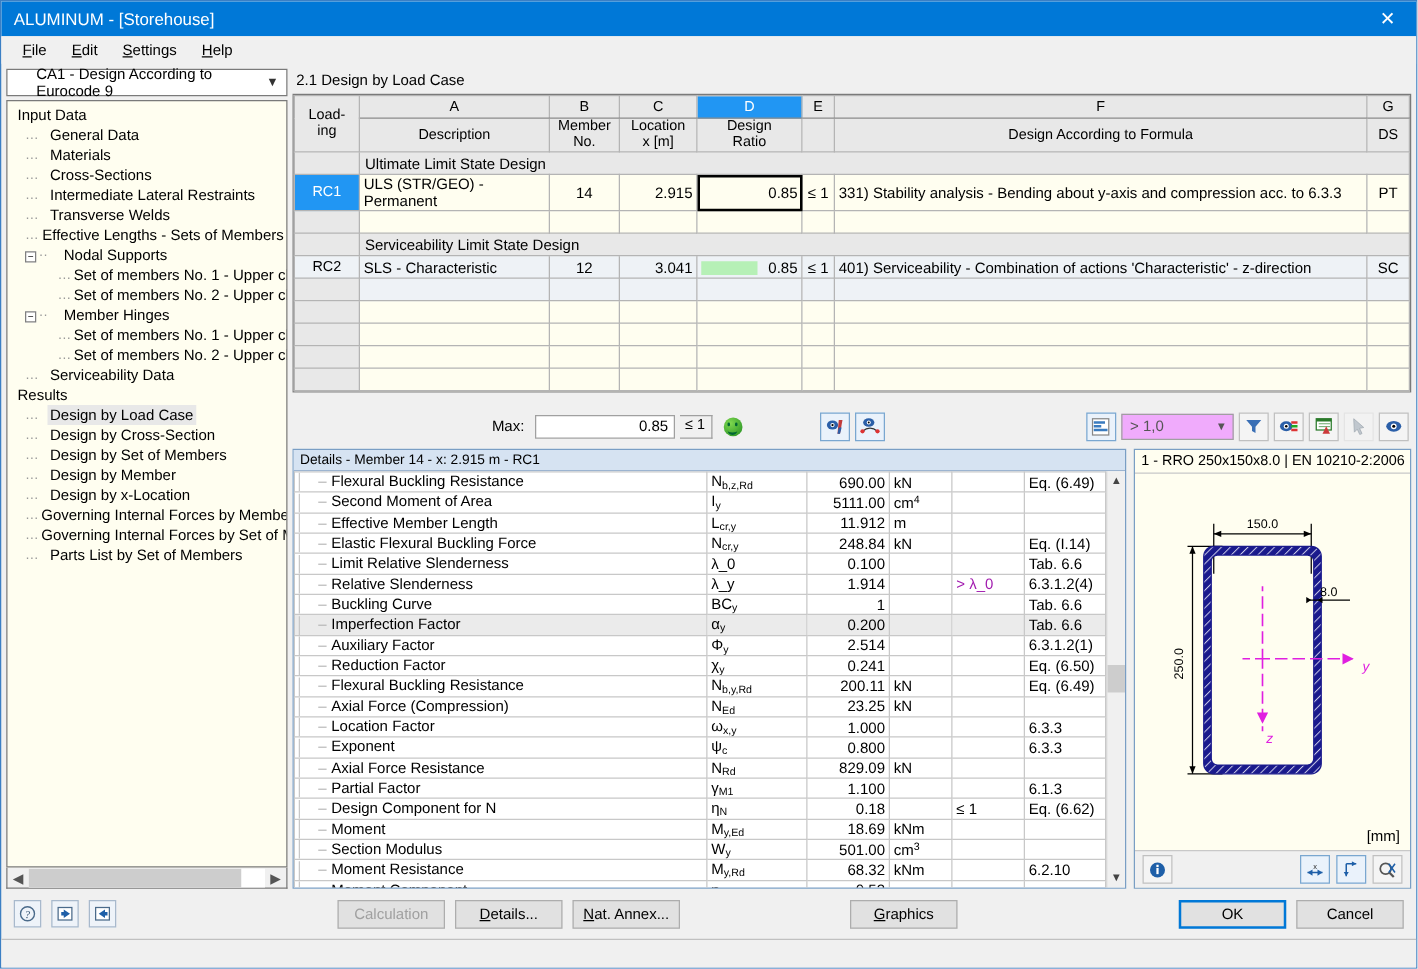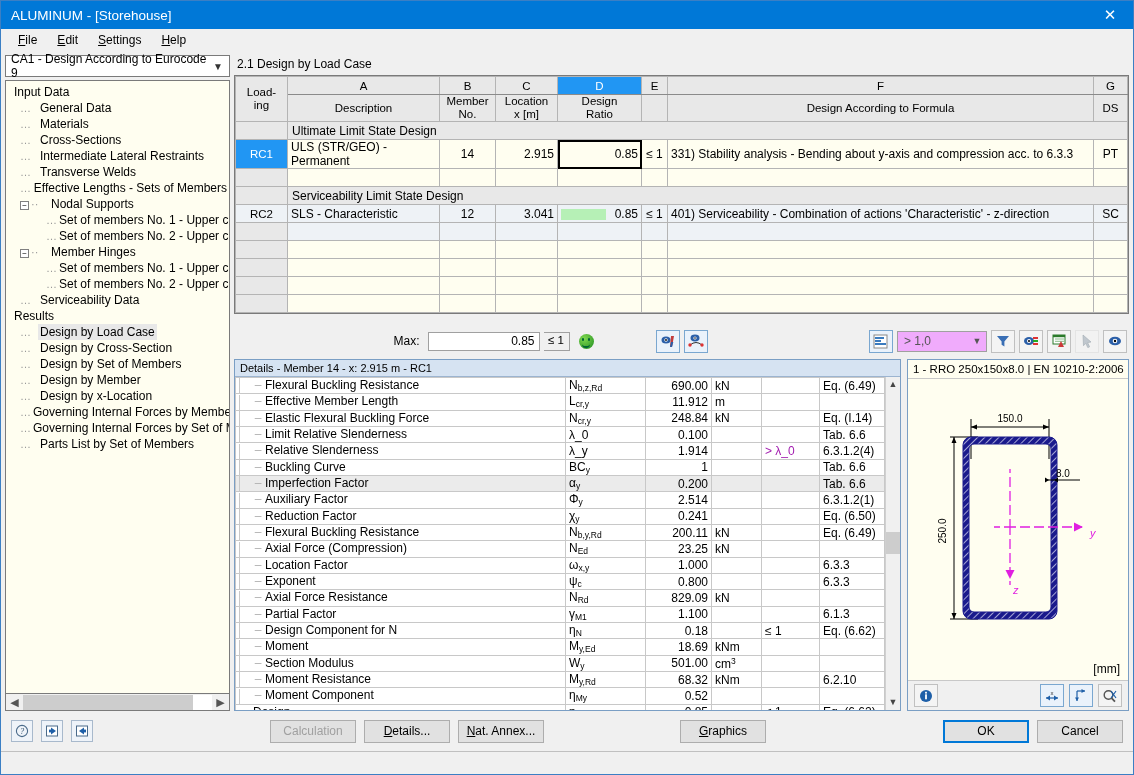--- a/index.html
+++ b/index.html
@@ -31,21 +31,21 @@
   .menubar .mi { padding:2px 9px; font-size:12px; cursor:default; }
   .menubar .mi u { text-decoration:underline; }
 
   
   .main { display:flex; height:660px; padding:4px 4px 0 4px; gap:4px; }
 
   
   .left { width:225px; display:flex; flex-direction:column; }
   .combo {
     height:22px; background:#fff; border:1px solid #7a7a7a;
-    display:flex; align-items:center; padding:0 2px 0 5px; font-size:12px;
+    display:flex; align-items:center; padding:0 2px 0 23px; font-size:12px;
     position:relative;
   }
   .combo .cval { flex:1; }
   .combo .carrow { width:18px; text-align:center; color:#333; font-size:10px; }
   .tree {
     flex:1; margin-top:3px; background:#fffef0; border:1px solid #7a7a7a;
     overflow:hidden; padding:3px 0 0 4px; font-size:12px; position:relative;
   }
   .tnode { height:16px; line-height:16px; white-space:nowrap; display:flex; align-items:center; }
   .tnode .lbl { padding:0 2px; }
@@ -534,20 +534,28 @@
                     <col>
                 </colgroup>
                 <tbody id="det-body">
                     <tr>
                       <td class="d-name"><span class="treebar"></span><span class="treebit">–</span>Flexural Buckling Resistance</td>
                       <td class="d-sym">N<span class="sub">b,z,Rd</span></td>
                       <td style="text-align: right;">690.00</td>
                       <td>kN</td>
                       <td></td>
                       <td>Eq. (6.49)</td>
+                    </tr>
+                    <tr>
+                      <td class="d-name"><span class="treebar"></span><span class="treebit">–</span>Second Moment of Area</td>
+                      <td class="d-sym">I<span class="sub">y</span></td>
+                      <td style="text-align: right;">5111.00</td>
+                      <td>cm<span class="sup">4</span></td>
+                      <td></td>
+                      <td></td>
                     </tr>
                     <tr>
                       <td class="d-name"><span class="treebar"></span><span class="treebit">–</span>Effective Member Length</td>
                       <td class="d-sym">L<span class="sub">cr,y</span></td>
                       <td style="text-align: right;">11.912</td>
                       <td>m</td>
                       <td></td>
                       <td></td>
                     </tr>
                     <tr>

